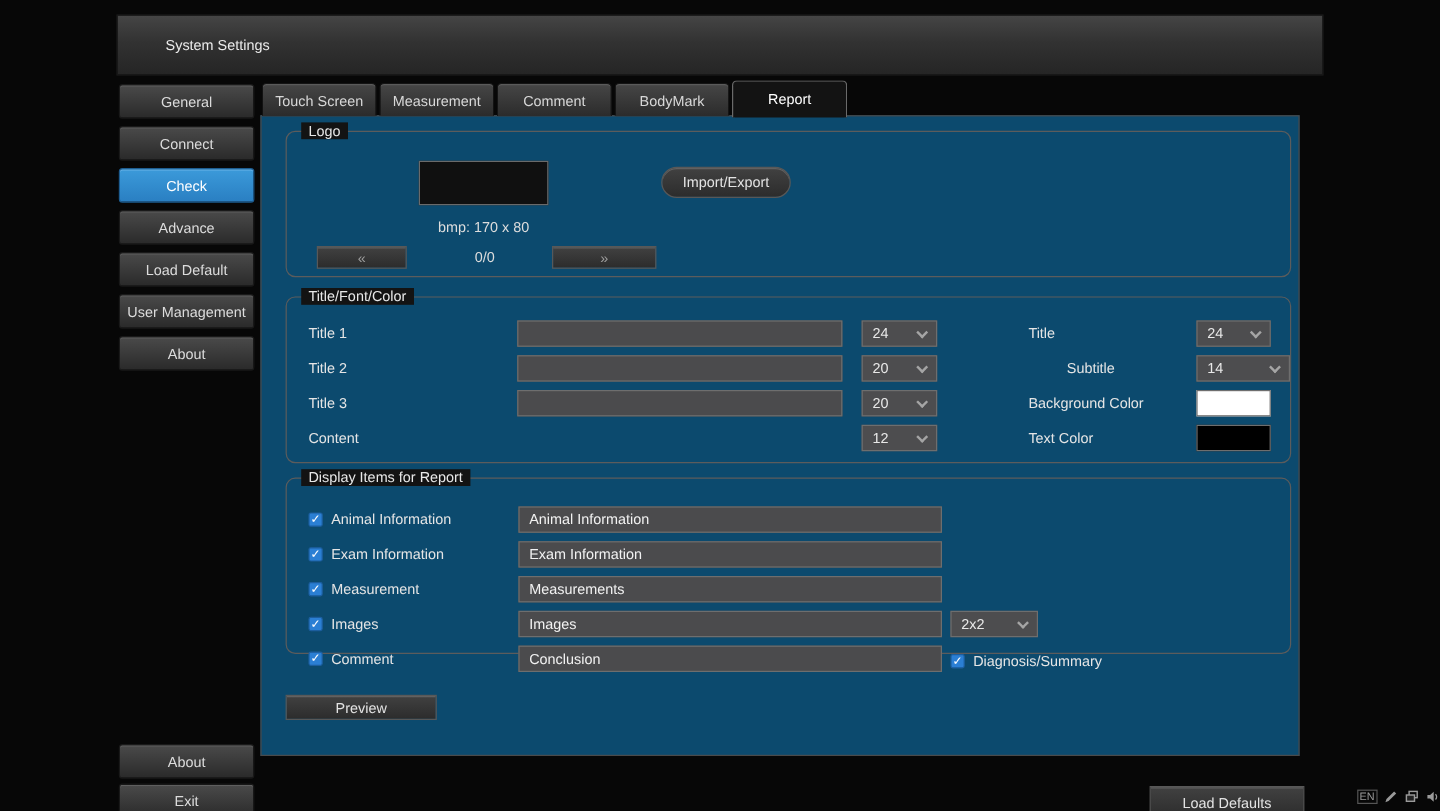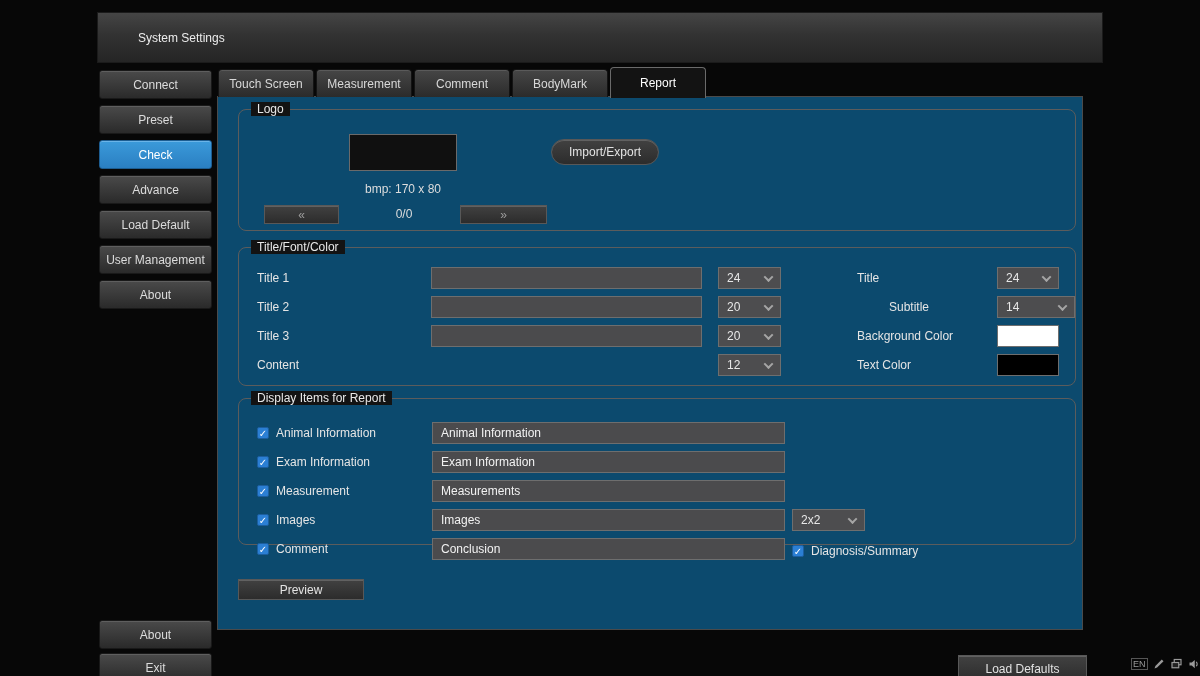--- a/index.html
+++ b/index.html
@@ -148,22 +148,22 @@
   .lang-badge { font-size:9px; color:#9a9a9a; border:1px solid #555; padding:0 1px; line-height:10px; }
 </style>
 </head>
 <body>
 
 <div class="titlebar">
   <span class="title">System Settings</span>
 </div>
 
 <div class="sidebar">
+  <div class="side-btn">General</div>
   <div class="side-btn">Connect</div>
-  <div class="side-btn">Preset</div>
   <div class="side-btn active">Check</div>
   <div class="side-btn">Advance</div>
   <div class="side-btn">Load Default</div>
   <div class="side-btn">User Management</div>
   <div class="side-btn">About</div>
 </div>
 <div class="sidebar-bottom">
   <div class="side-btn">About</div>
   <div class="side-btn">Exit</div>
 </div>

